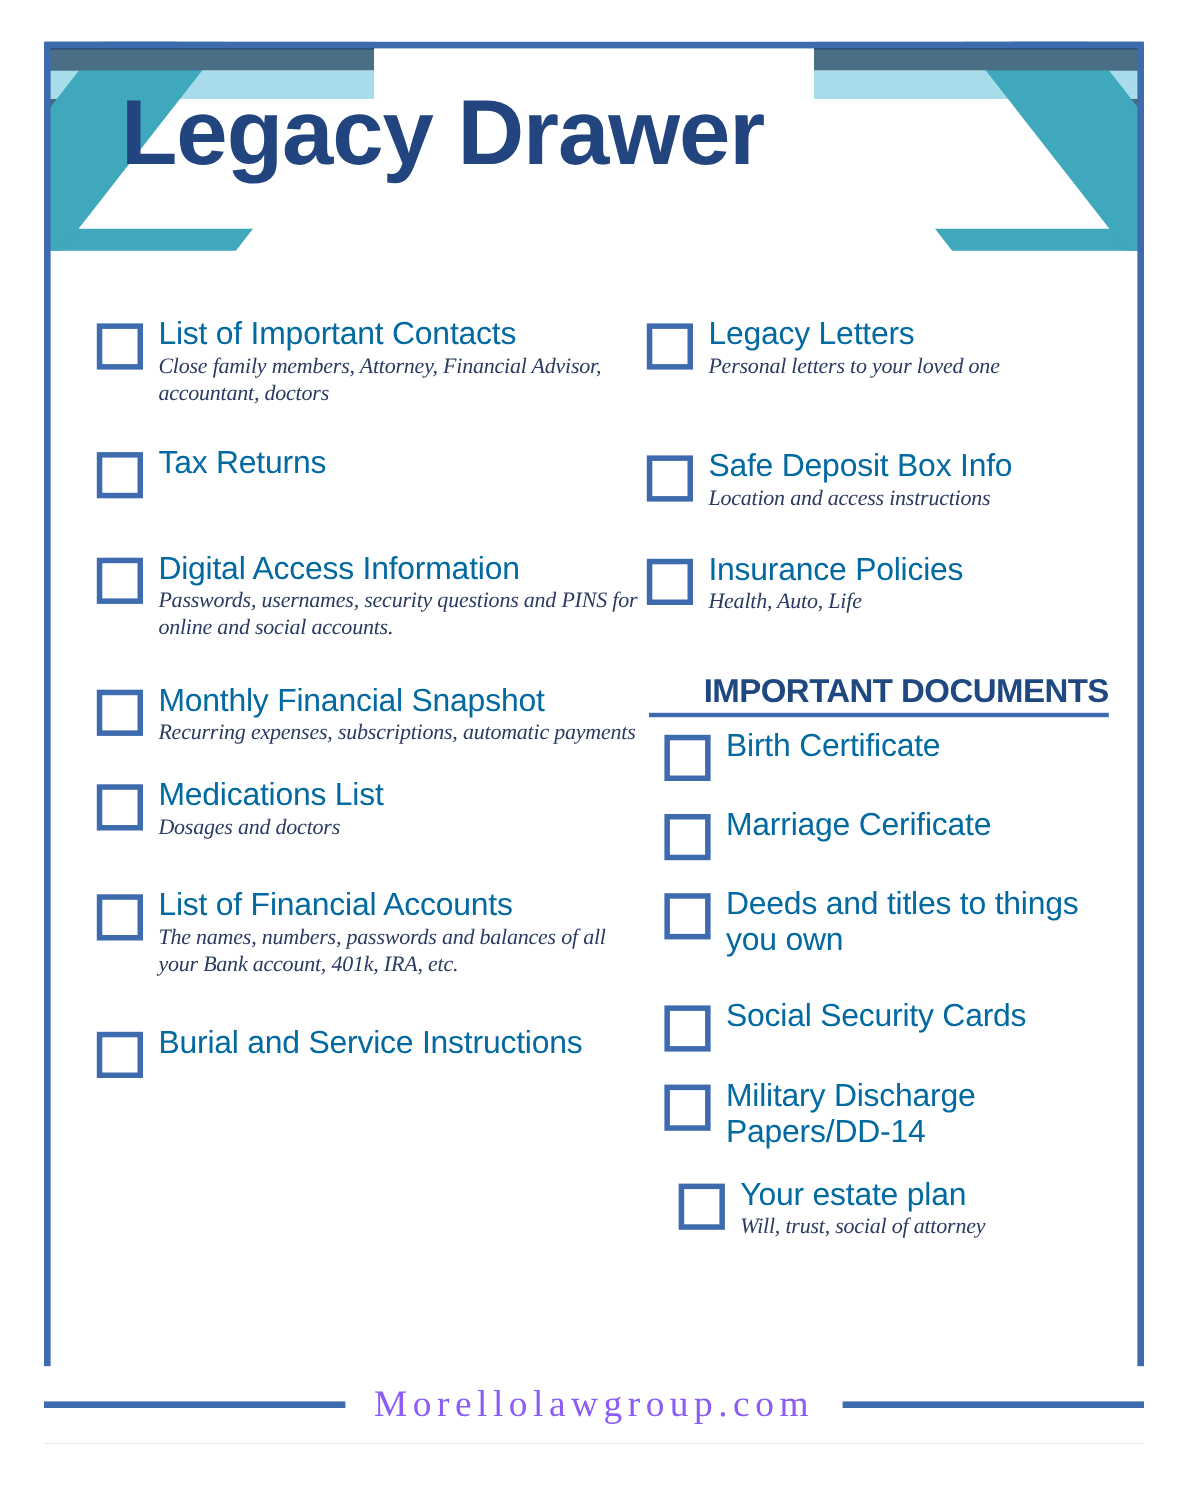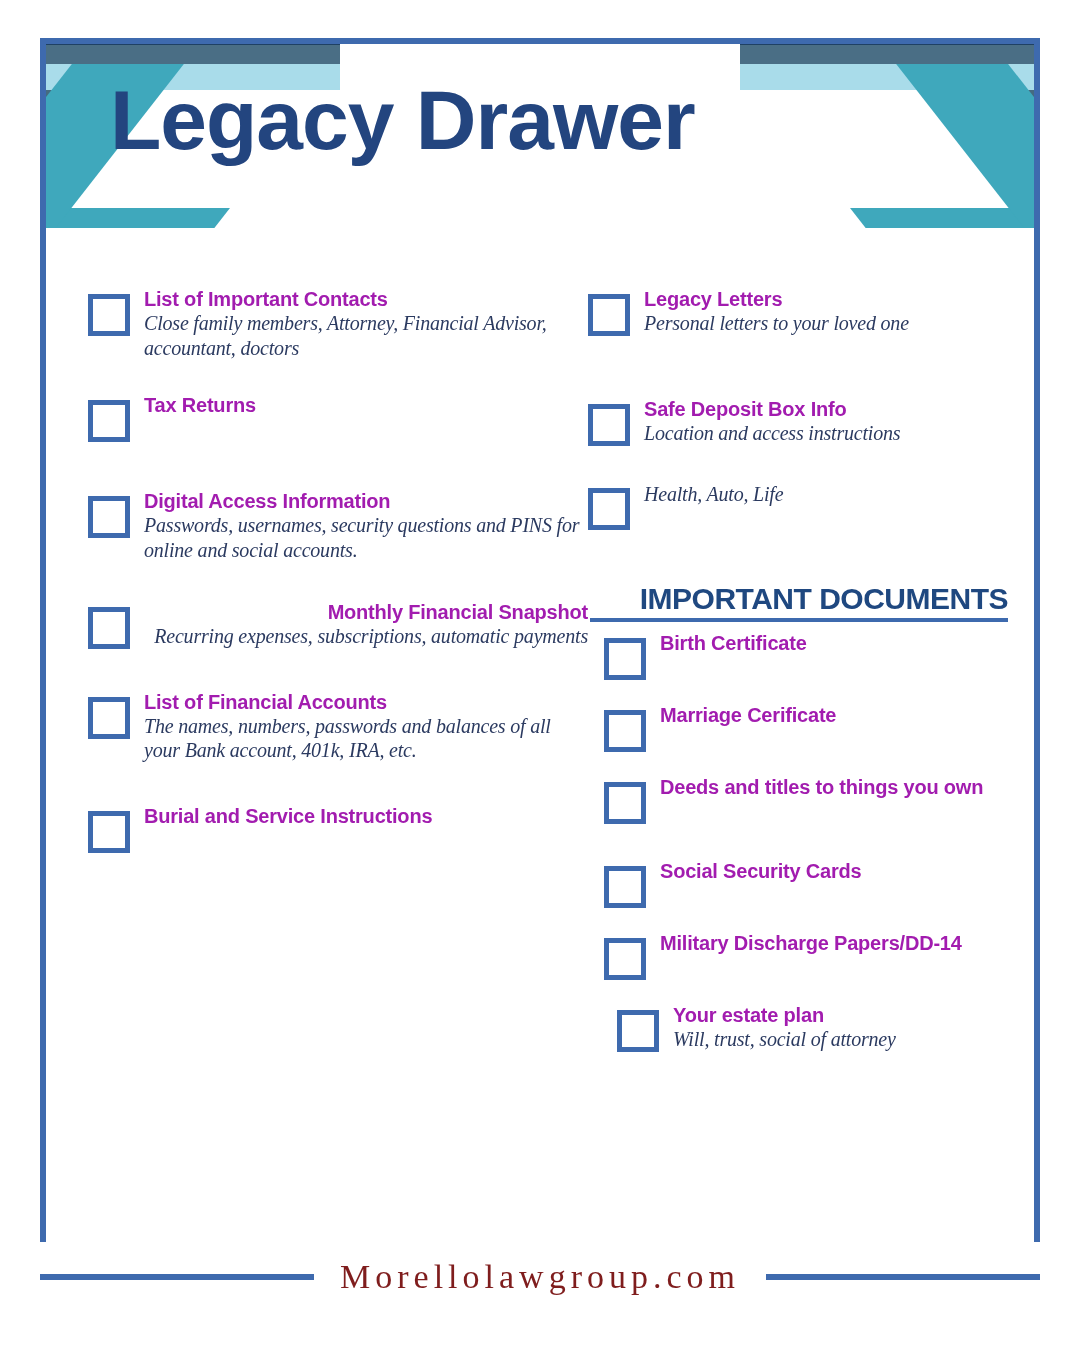--- a/index.html
+++ b/index.html
@@ -159,25 +159,24 @@
     width: 42px;
     height: 42px;
     border: 5px solid #3E6AAE;
     background: #ffffff;
     box-sizing: border-box;
     margin-right: 14px;
     margin-top: 6px;
   }
   .item-text { flex: 1 1 auto; }
   .item-title {
-    color: #a21caf;
-    font-size: 20px;
+    color: #0369a1;
+    font-size: 29px;
     line-height: 1.14;
     letter-spacing: -0.2px;
-    font-weight: bold;
   }
   .item-desc {
     color: #2B3A60;
     font-size: 20px;
     font-style: italic;
     line-height: 1.24;
     letter-spacing: -0.2px;
     font-family: Liberation Serif, serif;
   }
 
@@ -217,21 +216,21 @@
     background: #ffffff;
   }
   .footer-rule {
     flex: 1 1 auto;
     height: 6px;
     background: #3E6AAE;
   }
   .footer-text {
     flex: 0 0 auto;
     padding: 0 26px;
-    color: #7f1d1d;
+    color: #8b5cf6;
     font-family: "Liberation Serif", serif;
     font-size: 34px;
     letter-spacing: 5px;
     white-space: nowrap;
   }
 </style>
 </head>
 <body>
 
 <div id="page">
@@ -282,28 +281,35 @@
       </div>
 
       <div class="item" style="margin-bottom:38px;">
         <div class="checkbox"></div>
         <div class="item-text">
           <div class="item-title">Digital Access Information</div>
           <div class="item-desc">Passwords, usernames, security questions and PINS for online and social accounts.</div>
         </div>
       </div>
 
-      <div class="item" style="margin-bottom:42px;text-align:right;">
+      <div class="item" style="margin-bottom:28px;">
         <div class="checkbox"></div>
         <div class="item-text">
           <div class="item-title">Monthly Financial Snapshot</div>
           <div class="item-desc">Recurring expenses, subscriptions, automatic payments</div>
         </div>
       </div>
 
+      <div class="item" style="margin-bottom:42px;">
+        <div class="checkbox"></div>
+        <div class="item-text">
+          <div class="item-title">Medications List</div>
+          <div class="item-desc">Dosages and doctors</div>
+        </div>
+      </div>
 
       <div class="item" style="margin-bottom:42px;">
         <div class="checkbox"></div>
         <div class="item-text">
           <div class="item-title">List of Financial Accounts</div>
           <div class="item-desc">The names, numbers, passwords and balances of all your Bank account, 401k, IRA, etc.</div>
         </div>
       </div>
 
       <div class="item">
@@ -329,20 +335,21 @@
         <div class="checkbox"></div>
         <div class="item-text">
           <div class="item-title">Safe Deposit Box Info</div>
           <div class="item-desc">Location and access instructions</div>
         </div>
       </div>
 
       <div class="item" style="margin-bottom:52px;">
         <div class="checkbox"></div>
         <div class="item-text">
+          <div class="item-title">Insurance Policies</div>
           <div class="item-desc">Health, Auto, Life</div>
         </div>
       </div>
 
       <div class="section">
         <div class="section-title">IMPORTANT DOCUMENTS</div>
         <div class="section-rule"></div>
       </div>
 
       <div class="item" style="margin-bottom:24px;margin-left:16px;">

